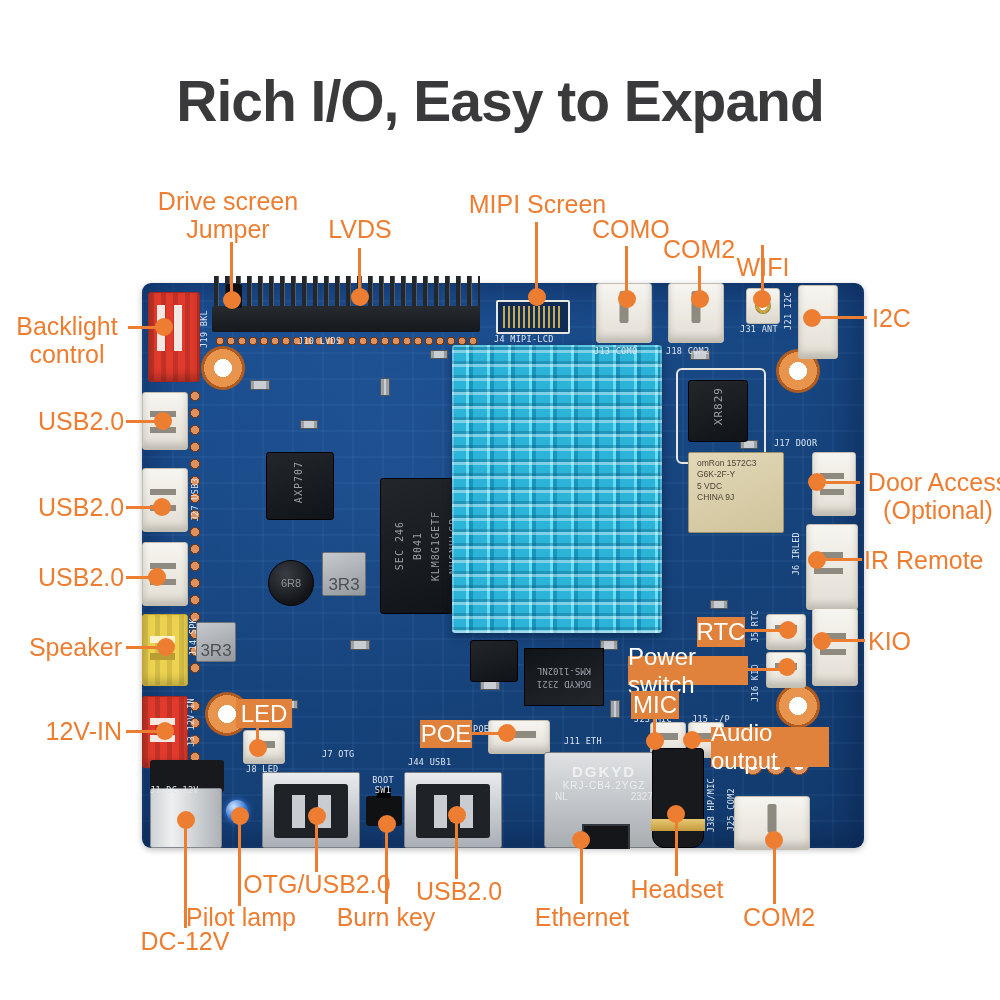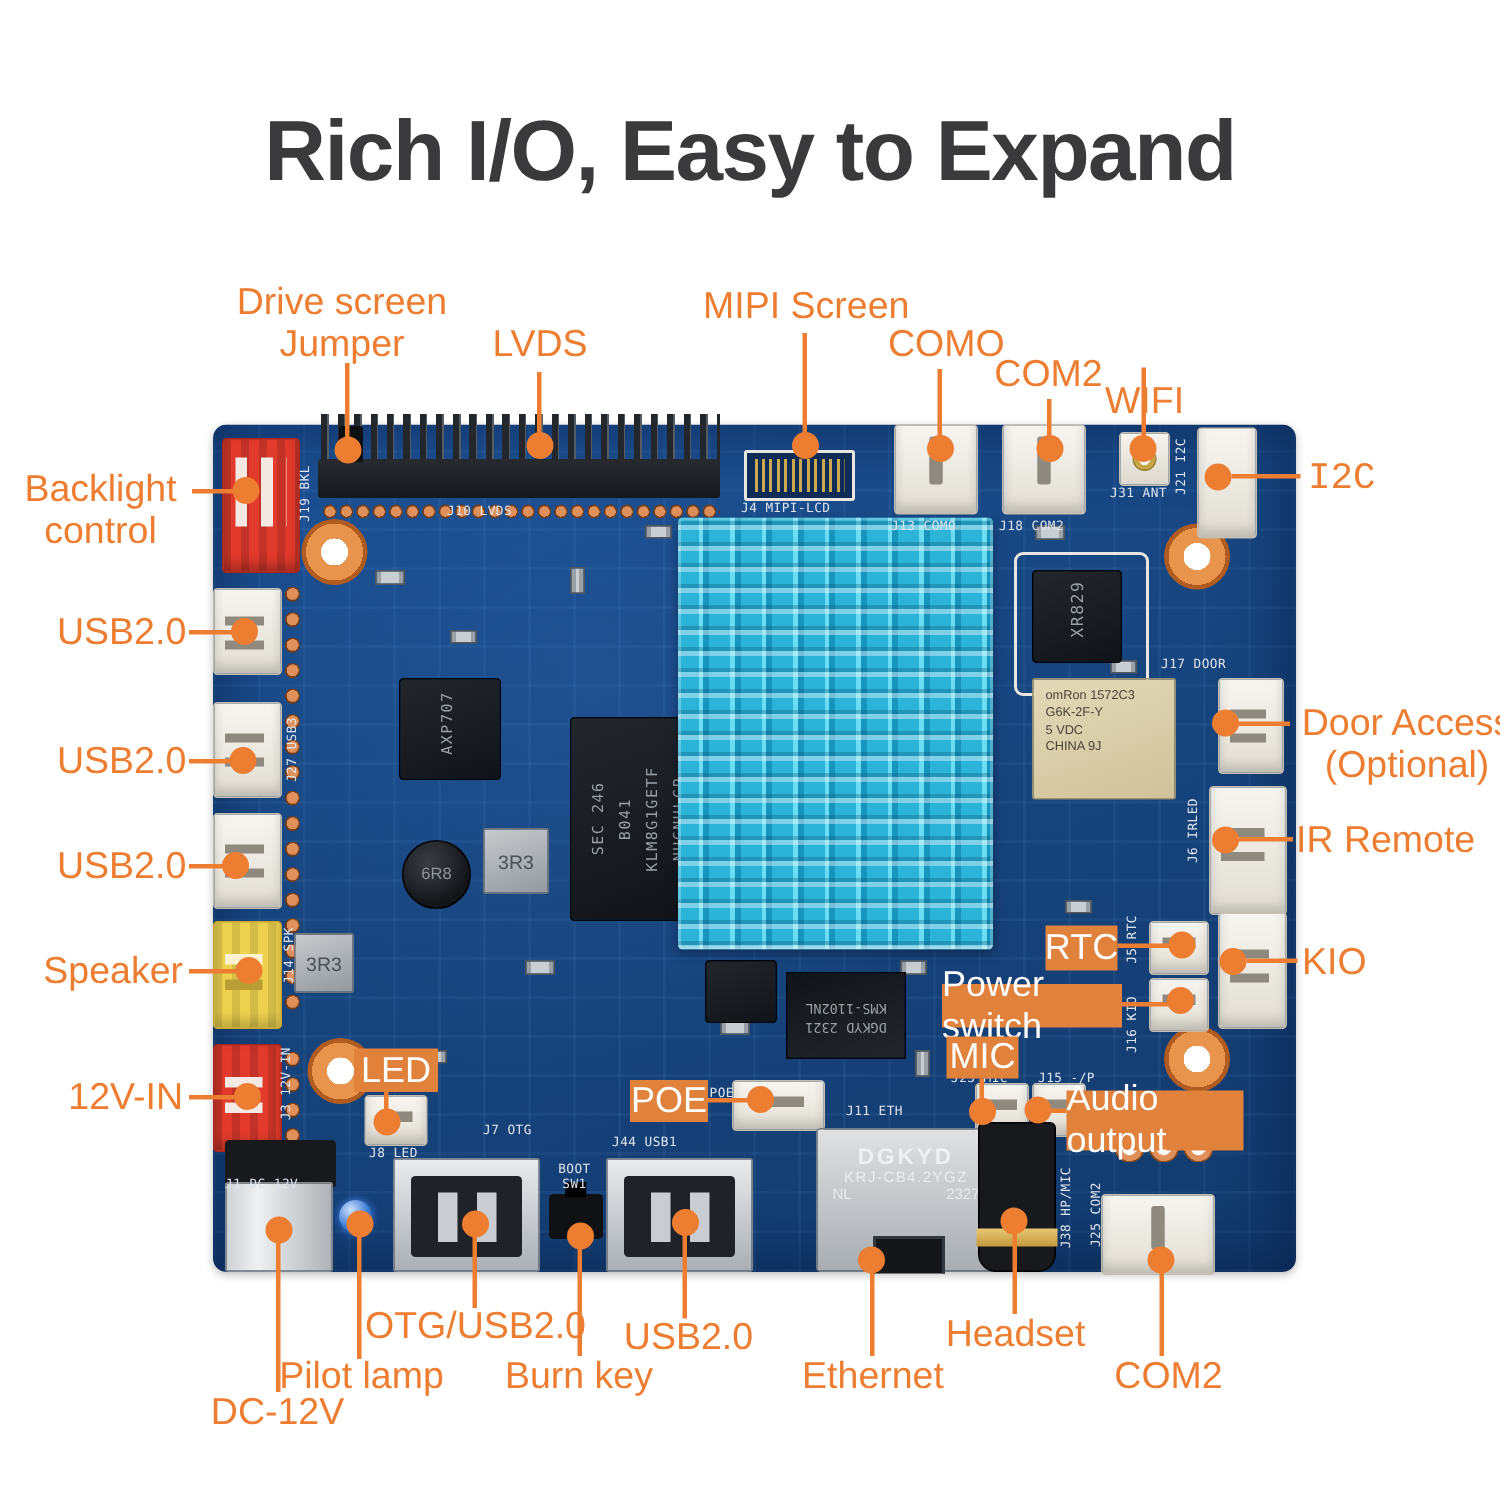--- a/index.html
+++ b/index.html
@@ -85,21 +85,21 @@
   .emmc-txt{display:flex;flex-direction:row;gap:7px;justify-content:center;align-items:center;height:100%;}
   .vtxt{writing-mode:vertical-rl;transform:rotate(180deg);font-family:"DejaVu Sans Mono",monospace;
         font-size:10px;letter-spacing:1px;}
   .shield{position:absolute;border:2px solid #e8e6e0;border-radius:6px;}
   .relay{position:absolute;background:linear-gradient(160deg,#e3d9b8,#cfc39b);
         border:1px solid #9b8f6c;border-radius:2px;color:#4a4336;
         font-size:8.5px;line-height:1.35;text-align:left;padding:5px 0 0 8px;}
   .ind-r{position:absolute;border-radius:50%;background:radial-gradient(circle at 38% 32%,#3a3e44,#121418 70%);
         color:#8e949b;display:flex;align-items:center;justify-content:center;font-size:11px;border:1px solid #000;}
   .ind-s{position:absolute;background:linear-gradient(160deg,#c6cacd,#94999e);border:1px solid #6e7378;
-        color:#4c5156;display:flex;align-items:center;justify-content:center;font-size:13px;border-radius:2px;}
+        color:#4c5156;display:flex;align-items:flex-end;justify-content:center;font-size:17px;border-radius:2px;}
   .xfmr{position:absolute;background:linear-gradient(160deg,#23262b,#101318);border:1px solid #000;
         color:#9aa0a8;font-size:9px;line-height:1.5;display:flex;flex-direction:column;
         align-items:center;justify-content:center;transform:rotate(180deg);font-family:"DejaVu Sans Mono",monospace;}
   
   .silk{position:absolute;color:#dde4ee;font-family:"DejaVu Sans Mono",monospace;font-size:8.5px;
         letter-spacing:.3px;white-space:pre;z-index:8;}
   .silk.v{writing-mode:vertical-rl;transform:rotate(180deg);}
   .padcol{position:absolute;width:15px;
         background-image:radial-gradient(circle at 7px 8px,#e0905a 0 4px,#713a14 4px 5px,transparent 5px);
         background-size:15px 17px;}
@@ -279,21 +279,21 @@
   <div class="co-dot" style="left:618px;top:290px;"></div>
 
   <div class="co-label" style="left:662px;top:236px;width:74px;">COM2</div>
   <div class="co-line" style="left:698px;top:266px;width:3px;height:32px;"></div>
   <div class="co-dot" style="left:691px;top:290px;"></div>
 
   <div class="co-label" style="left:732px;top:214px;width:62px;margin-top:40px;">WIFI</div>
   <div class="co-line" style="left:761px;top:245px;width:3px;height:53px;"></div>
   <div class="co-dot" style="left:753px;top:290px;"></div>
 
-  <div class="co-label la" style="left:872px;top:305px;width:90px;font-family:Liberation Mono, monospace;">I2C</div>
+  <div class="co-label la" style="left:872px;top:305px;width:90px;">I2C</div>
   <div class="co-line" style="left:821px;top:316px;width:46px;height:3px;"></div>
   <div class="co-dot" style="left:803px;top:309px;"></div>
 
   <div class="co-label" style="left:862px;top:469px;width:152px;">Door Access (Optional)</div>
   <div class="co-line" style="left:826px;top:481px;width:34px;height:3px;"></div>
   <div class="co-dot" style="left:808px;top:473px;"></div>
 
   <div class="co-label la" style="left:864px;top:547px;width:130px;">IR Remote</div>
   <div class="co-line" style="left:826px;top:558px;width:36px;height:3px;"></div>
   <div class="co-dot" style="left:808px;top:551px;"></div>

